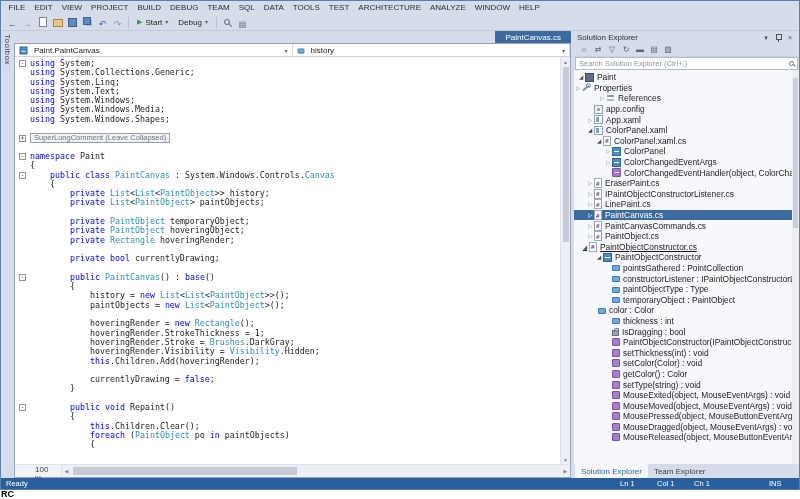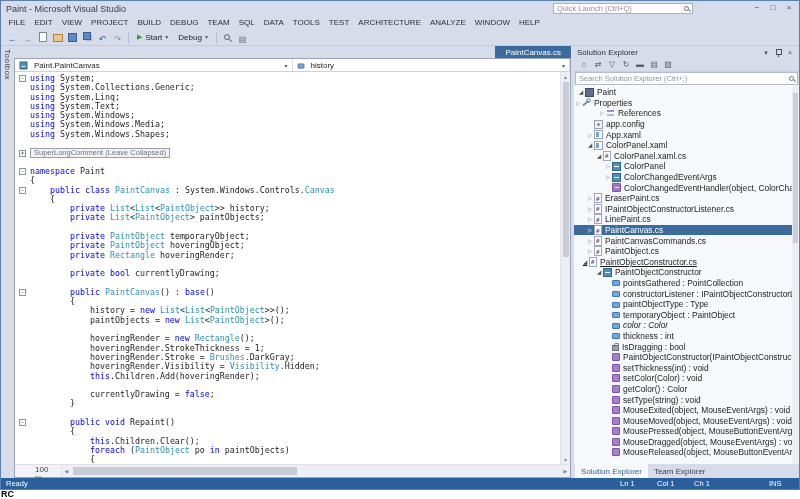--- a/index.html
+++ b/index.html
@@ -135,32 +135,20 @@
 
   
   .desktop-strip{height:9px;background:#fff;display:flex;align-items:flex-start}
   .rc-text{font-weight:bold;font-size:9px;line-height:8px;color:#000;padding-left:1px}
 </style>
 </head>
 <body>
 
 <div id="window">
 
-  <div class="titlebar">
-    <span class="title-text">Paint - Microsoft Visual Studio</span>
-    <div class="quick-launch">
-      <span class="ql-text">Quick Launch (Ctrl+Q)</span>
-      <span class="mag"></span>
-    </div>
-    <div class="win-buttons">
-      <span class="win-btn">−</span>
-      <span class="win-btn">□</span>
-      <span class="win-btn">×</span>
-    </div>
-  </div>
 
   <div class="menubar">
       <div class="menu-item">FILE</div>
       <div class="menu-item">EDIT</div>
       <div class="menu-item">VIEW</div>
       <div class="menu-item">PROJECT</div>
       <div class="menu-item">BUILD</div>
       <div class="menu-item">DEBUG</div>
       <div class="menu-item">TEAM</div>
       <div class="menu-item">SQL</div>
@@ -467,21 +455,21 @@
           <div class="tree-row" style="padding-left: 30px;">
             <span class="tree-arrow"></span>
             <span class="icon icon-field"></span>
             <span class="tree-label">paintObjectType : Type</span>
           </div>
           <div class="tree-row" style="padding-left: 30px;">
             <span class="tree-arrow"></span>
             <span class="icon icon-field"></span>
             <span class="tree-label">temporaryObject : PaintObject</span>
           </div>
-          <div class="tree-row" style="padding-left: 30px; font-style: italic;">
+          <div class="tree-row" style="padding-left: 16px;">
             <span class="tree-arrow"></span>
             <span class="icon icon-field"></span>
             <span class="tree-label">color : Color</span>
           </div>
           <div class="tree-row" style="padding-left: 30px;">
             <span class="tree-arrow"></span>
             <span class="icon icon-field"></span>
             <span class="tree-label">thickness : int</span>
           </div>
           <div class="tree-row" style="padding-left: 30px;">

